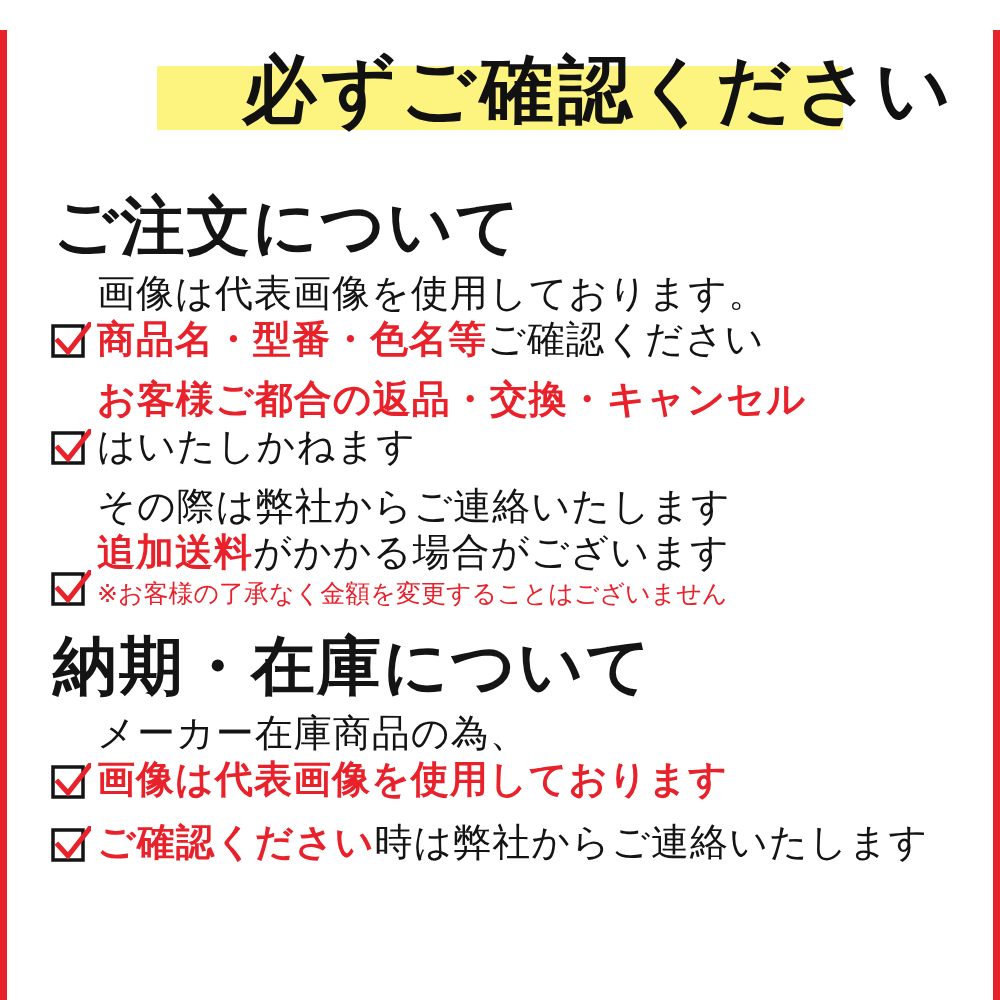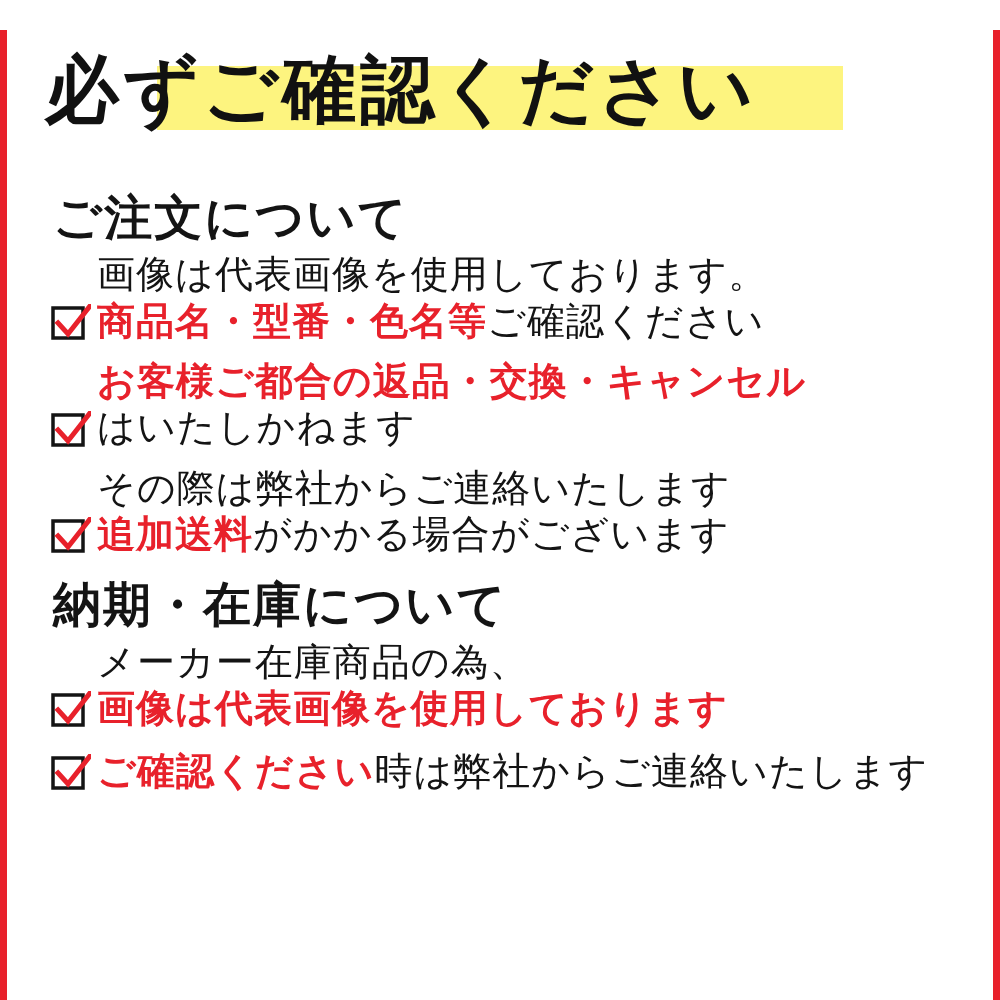--- a/index.html
+++ b/index.html
@@ -31,21 +31,21 @@
     box-sizing: border-box;
   }
 
   
   .title-wrap {
     position: relative;
     margin-top: 30px;
     height: 118px;
     display: flex;
     align-items: center;
-    justify-content: flex-start;
+    justify-content: flex-end;
   }
   .title-highlight {
     position: absolute;
     left: 112px;
     right: 112px;
     top: 36px;
     height: 64px;
     background: #fdf47f;
     z-index: 0;
   }
@@ -55,21 +55,21 @@
     font-size: 74px;
     font-weight: bold;
     letter-spacing: 4px;
     color: #111111;
     line-height: 1;
     white-space: nowrap;
   }
 
   
   .section-heading {
-    font-size: 48px;
+    font-size: 64px;
     font-weight: bold;
     color: #141414;
     letter-spacing: 2px;
     line-height: 1.15;
     margin: 0 0 6px 8px;
     white-space: nowrap;
   }
   .section-1 { margin-top: 42px; }
   .section-2 { margin-top: 20px; }
 
@@ -157,20 +157,21 @@
       <div class="item">
         <span class="check-icon">
           <svg width="40" height="40" viewBox="0 0 40 40">
             <rect x="2" y="4" width="30" height="30" fill="none" stroke="#141414" stroke-width="3.5"></rect>
             <polyline points="7,19 17,30 39,2" fill="none" stroke="#e8212b" stroke-width="5" stroke-linecap="square"></polyline>
           </svg>
         </span>
         <span class="item-lines">
           <div class="line"><span class="blk">その際は弊社からご連絡いたします</span></div>
           <div class="line"><span class="red">追加送料</span><span class="blk">がかかる場合がございます</span></div>
+          <div class="note">※お客様の了承なく金額を変更することはございません</div>
         </span>
       </div>
     </div>
 
     <div>
       <div class="section-heading section-2">納期・在庫について</div>
 
       <div class="item">
         <span class="check-icon">
           <svg width="40" height="40" viewBox="0 0 40 40">

